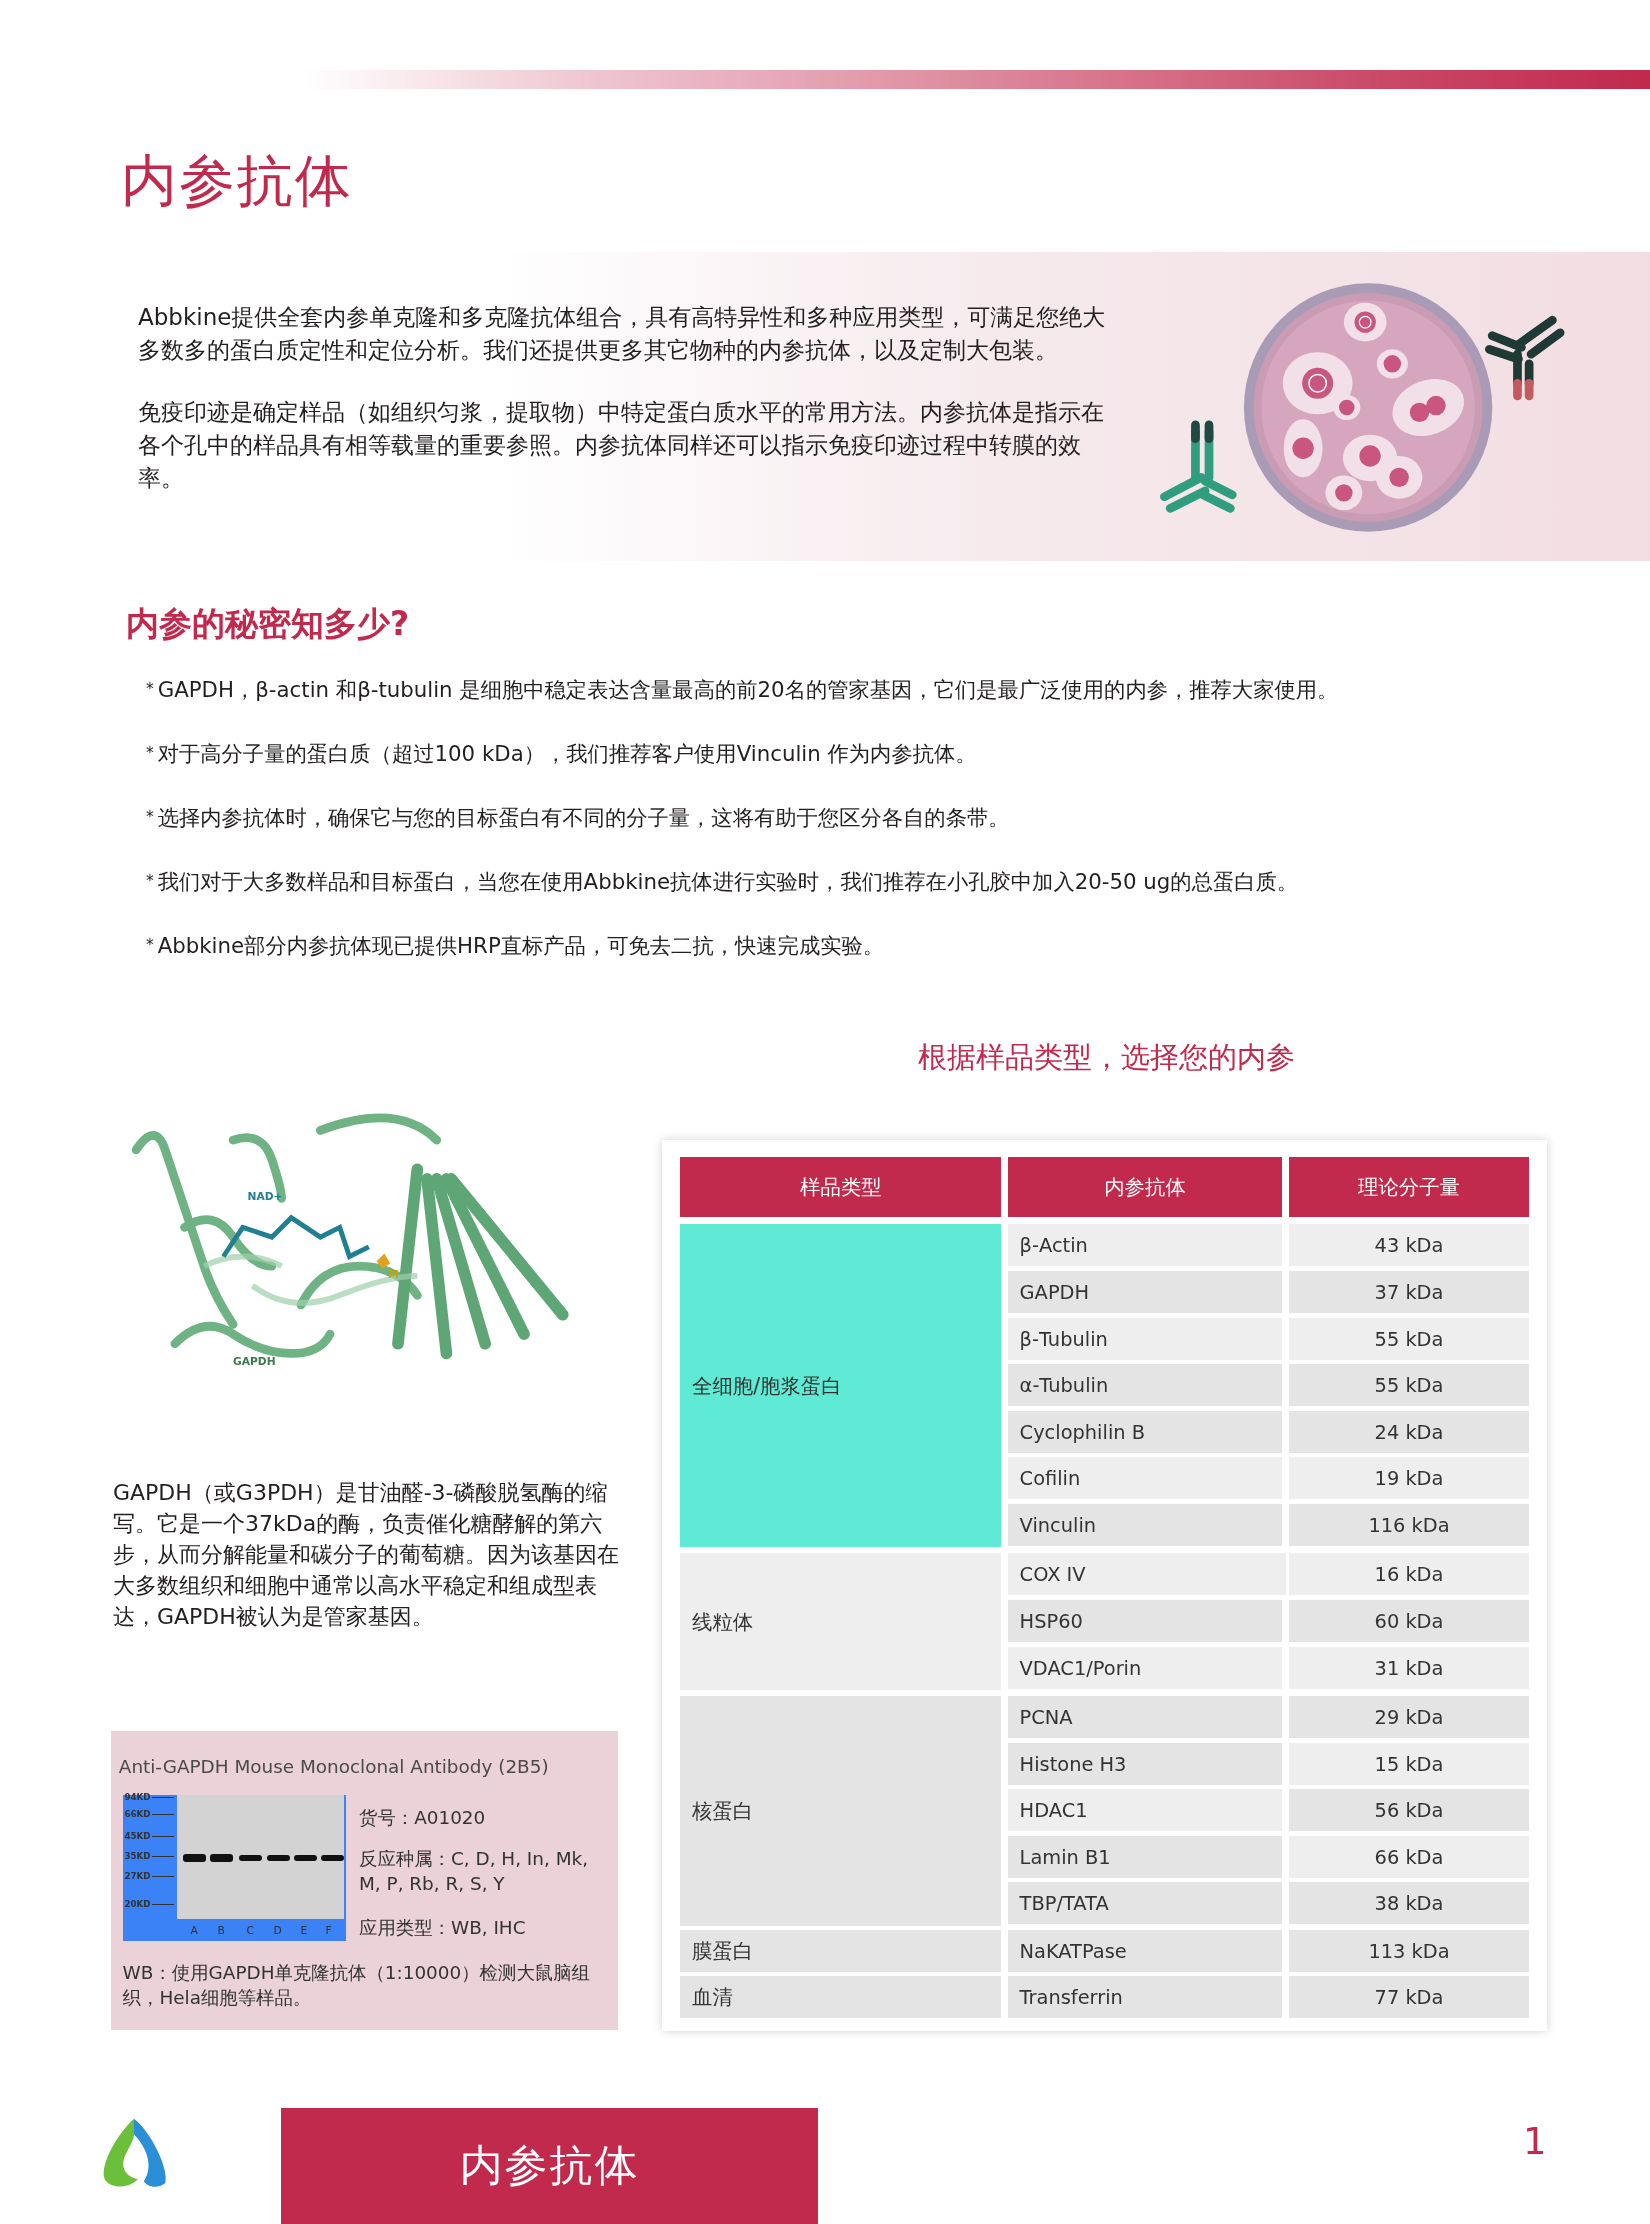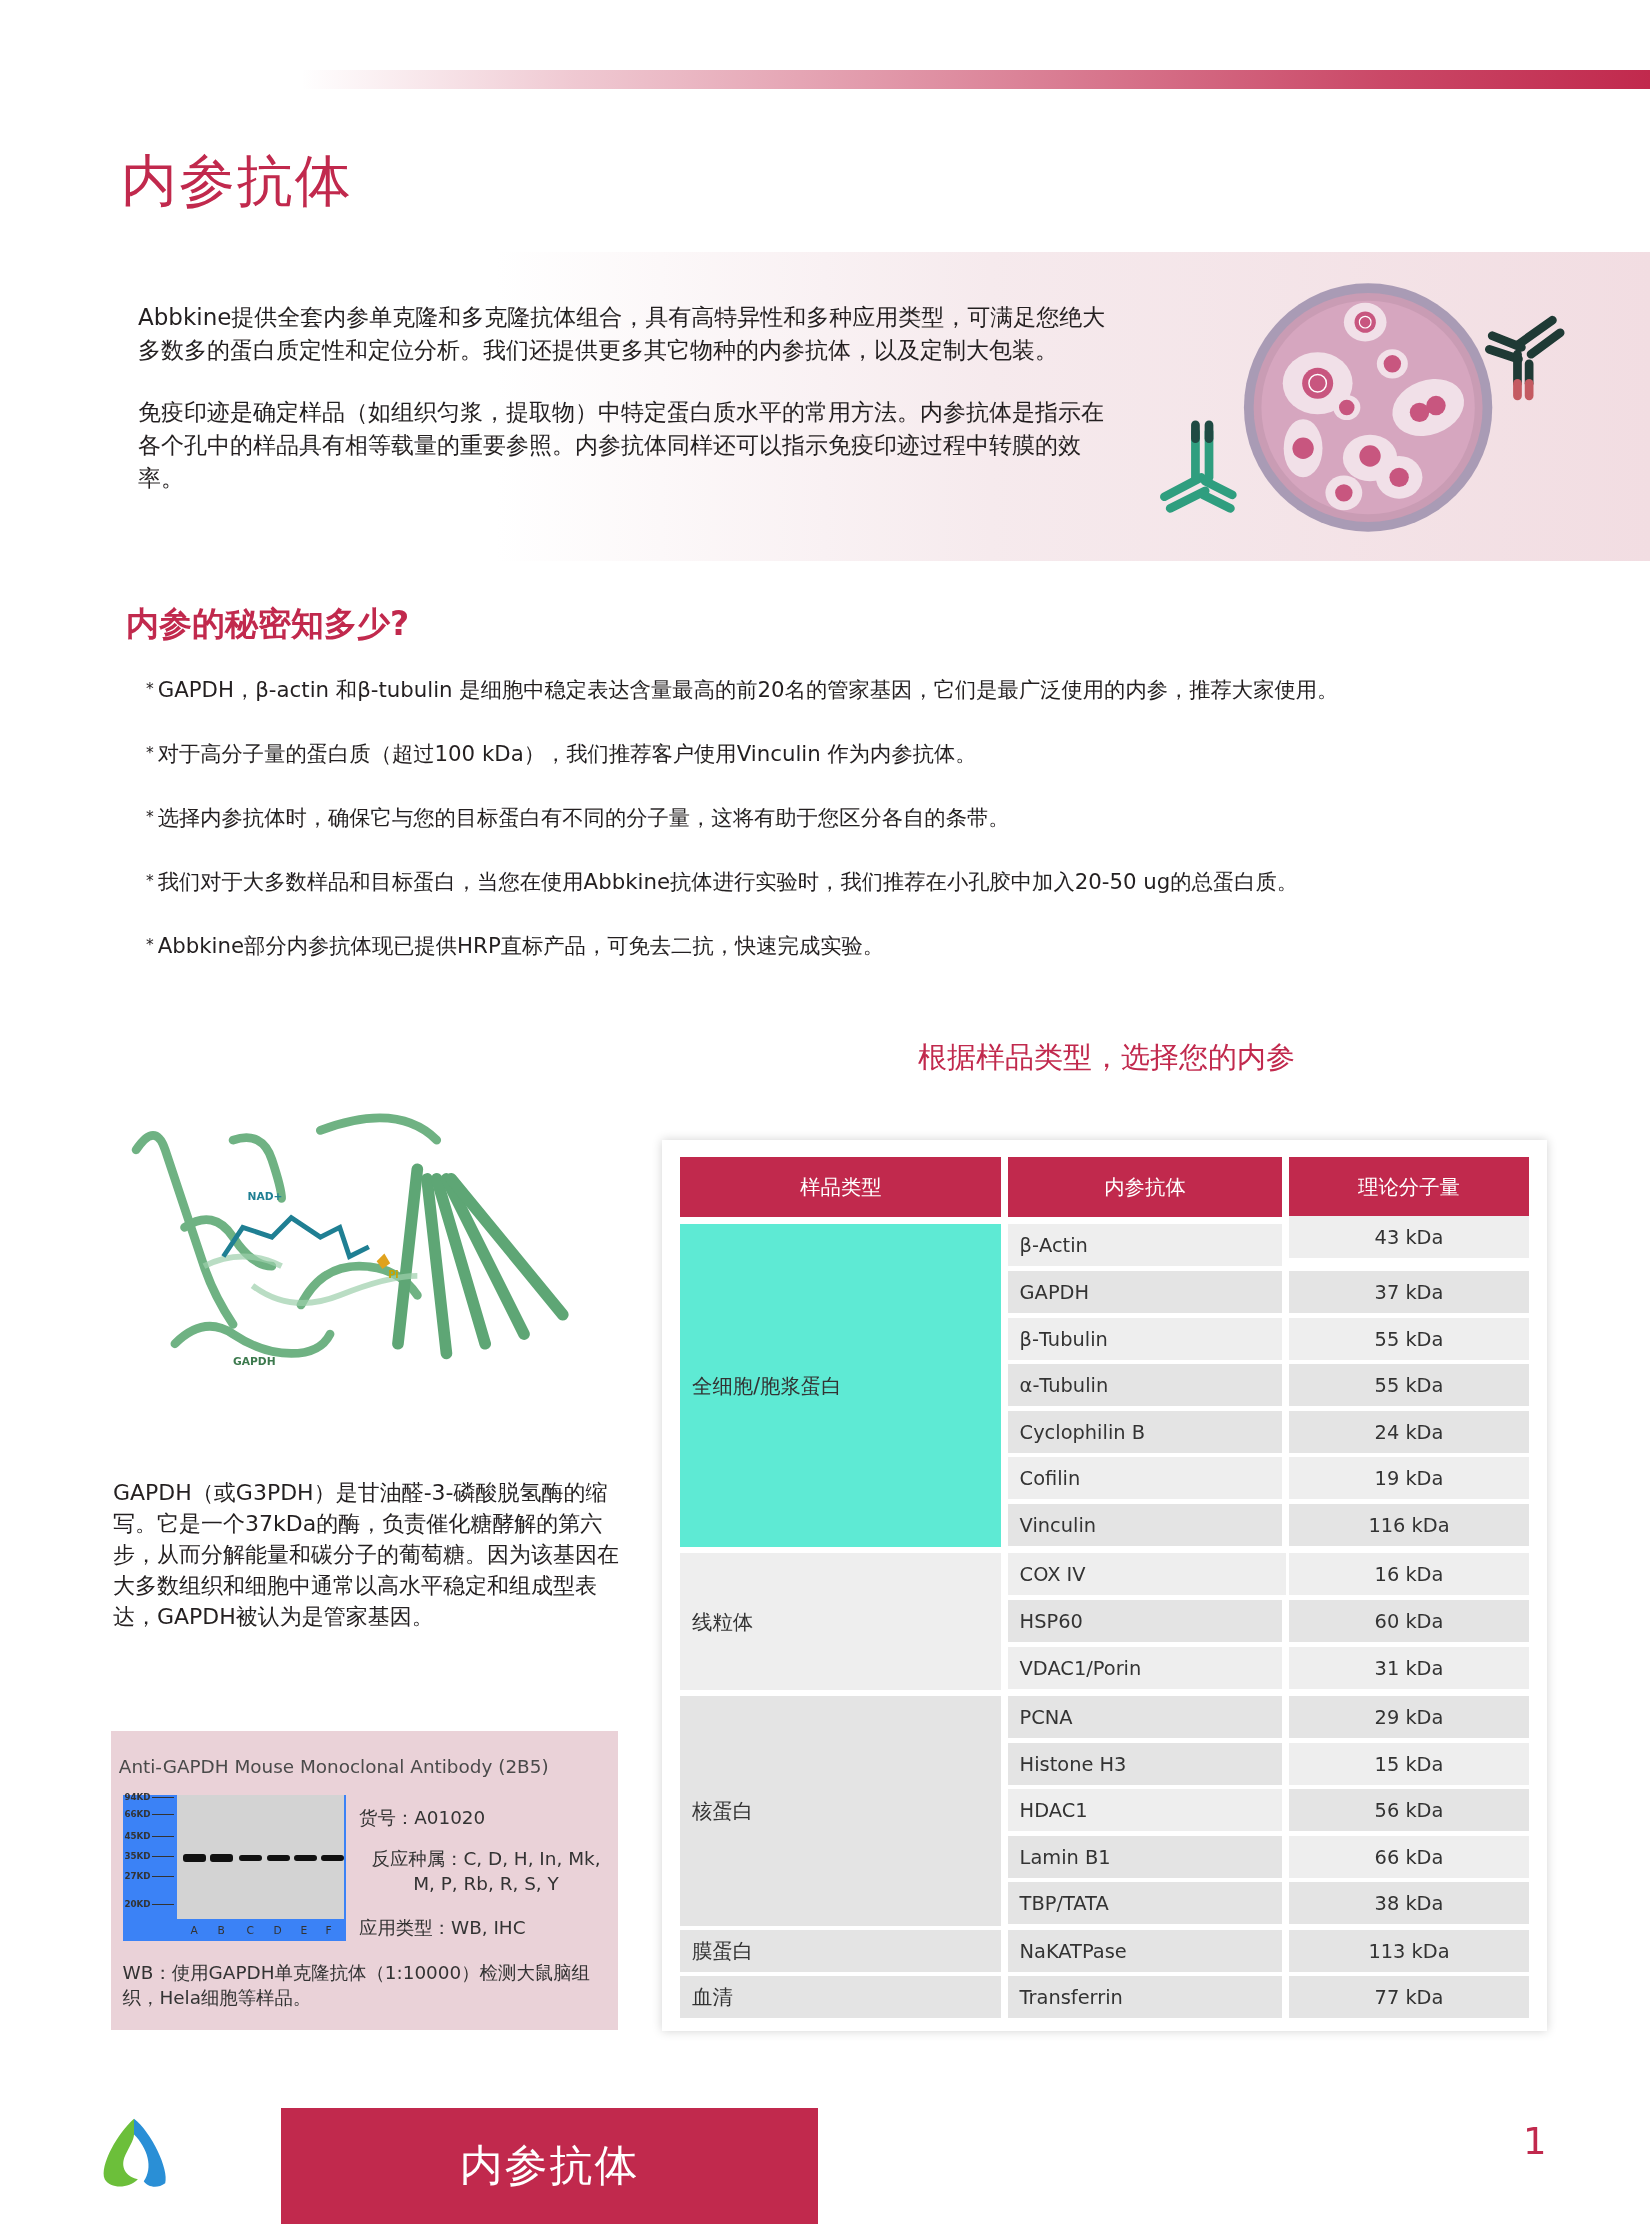--- a/index.html
+++ b/index.html
@@ -52,21 +52,21 @@
     position: absolute; left: 111px; top: 1731px; width: 507px; height: 299px;
     background: #ead2d8;
   }
   .product-box .pb-title { position: absolute; left: 7.8px; top: 25px; font-size: 18.4px; color: #4a4a4a; }
   .wb-panel { position: absolute; left: 11.6px; top: 64px; width: 223px; height: 146px; background: #3b82f6; }
   .wb-blot { position: absolute; left: 54px; top: 0; width: 167px; height: 124px; background: #d3d3d3; }
   .wb-marker { position: absolute; left: 1.9px; font-size: 8.7px; font-weight: bold; color: #333; white-space: nowrap; }
   .wb-marker .tick { display: inline-block; width: 21.3px; height: 1px; background: #333; vertical-align: middle; margin-left: 1.9px; }
   .wb-band { position: absolute; height: 5.8px; background: #111; border-radius: 2.9px; top: 60px; }
   .wb-lane { position: absolute; top: 129px; font-size: 10.7px; color: #333; }
-  .pb-info { position: absolute; left: 248px; font-size: 18.4px; color: #333; line-height: 25px; text-align: center; }
+  .pb-info { position: absolute; left: 248px; font-size: 18.4px; color: #333; line-height: 25px; }
   .pb-note { position: absolute; left: 11.6px; top: 229px; width: 490px; font-size: 18.4px; line-height: 25px; color: #333; }
 
   .table-card {
     position: absolute; left: 662px; top: 1140px; width: 885px; height: 891px;
     background: #ffffff; box-shadow: 0 0 9.7px rgba(0,0,0,0.18);
   }
   .hdr { position: absolute; top: 16.5px; height: 60px; background: #c1294d; color: #ffffff;
          font-size: 20.4px; display: flex; align-items: center; justify-content: center; }
   .cell { position: absolute; height: 42px; display: flex; align-items: center; font-size: 19.4px; color: #333; }
   .cell.name { padding-left: 11.6px; }
@@ -220,21 +220,21 @@
   <div class="hdr" style="left:346px;width:274px">内参抗体</div>
   <div class="hdr" style="left:627px;width:240px">理论分子量</div>
 
   <div class="group light" style="left:18.4px;top:84px;width:321px;height:323px;background:#5eead4">全细胞/胞浆蛋白</div>
   <div class="group" style="left:18.4px;top:413px;width:321px;height:137px;background:#eeeeee">线粒体</div>
   <div class="group" style="left:18.4px;top:556px;width:321px;height:230px;background:#e4e4e4">核蛋白</div>
   <div class="group" style="left:18.4px;top:790px;width:321px;height:42px;background:#e4e4e4">膜蛋白</div>
   <div class="group" style="left:18.4px;top:836px;width:321px;height:42px;background:#e4e4e4">血清</div>
 
   <div class="cell name light" style="left:346px;top:84px;width:274px">β-Actin</div>
-  <div class="cell mw light" style="left:627px;top:76px;width:240px">43 kDa</div>
+  <div class="cell mw light" style="left:627px;top:84px;width:240px">43 kDa</div>
   <div class="cell name dark" style="left:346px;top:131px;width:274px">GAPDH</div>
   <div class="cell mw dark" style="left:627px;top:131px;width:240px">37 kDa</div>
   <div class="cell name light" style="left:346px;top:178px;width:274px">β-Tubulin</div>
   <div class="cell mw light" style="left:627px;top:178px;width:240px">55 kDa</div>
   <div class="cell name dark" style="left:346px;top:224px;width:274px">α-Tubulin</div>
   <div class="cell mw dark" style="left:627px;top:224px;width:240px">55 kDa</div>
   <div class="cell name dark" style="left:346px;top:271px;width:274px">Cyclophilin B</div>
   <div class="cell mw dark" style="left:627px;top:271px;width:240px">24 kDa</div>
   <div class="cell name light" style="left:346px;top:317px;width:274px">Cofilin</div>
   <div class="cell mw light" style="left:627px;top:317px;width:240px">19 kDa</div>

